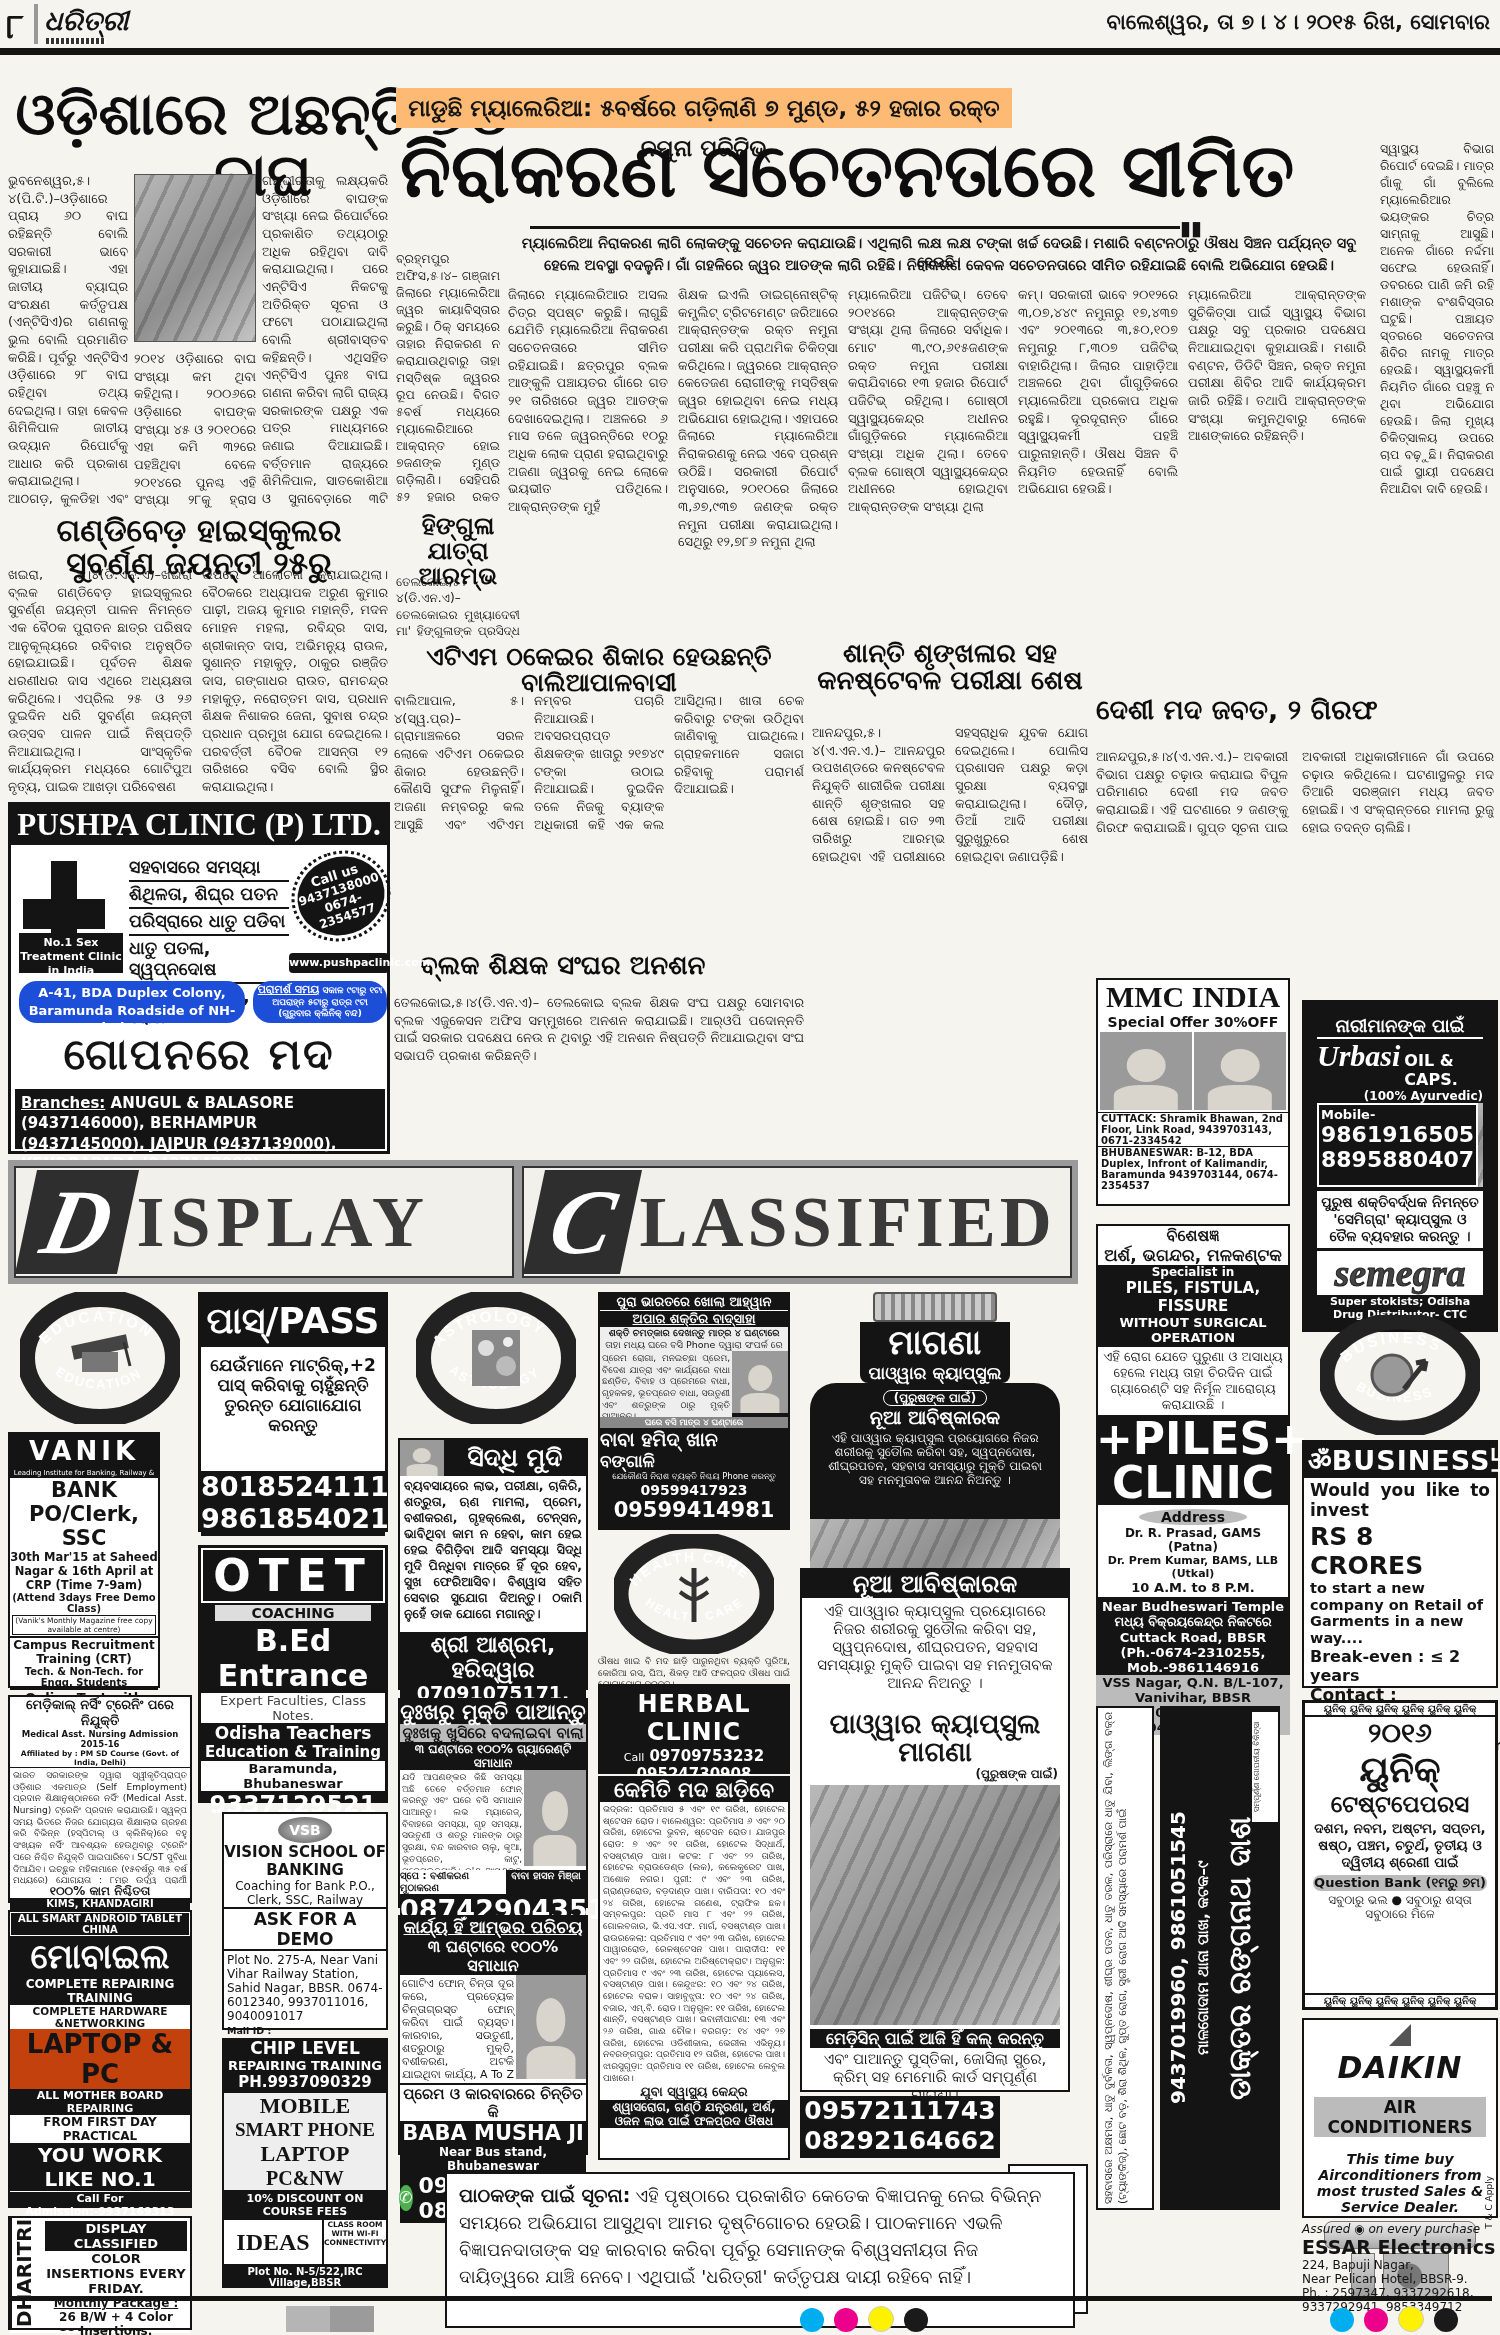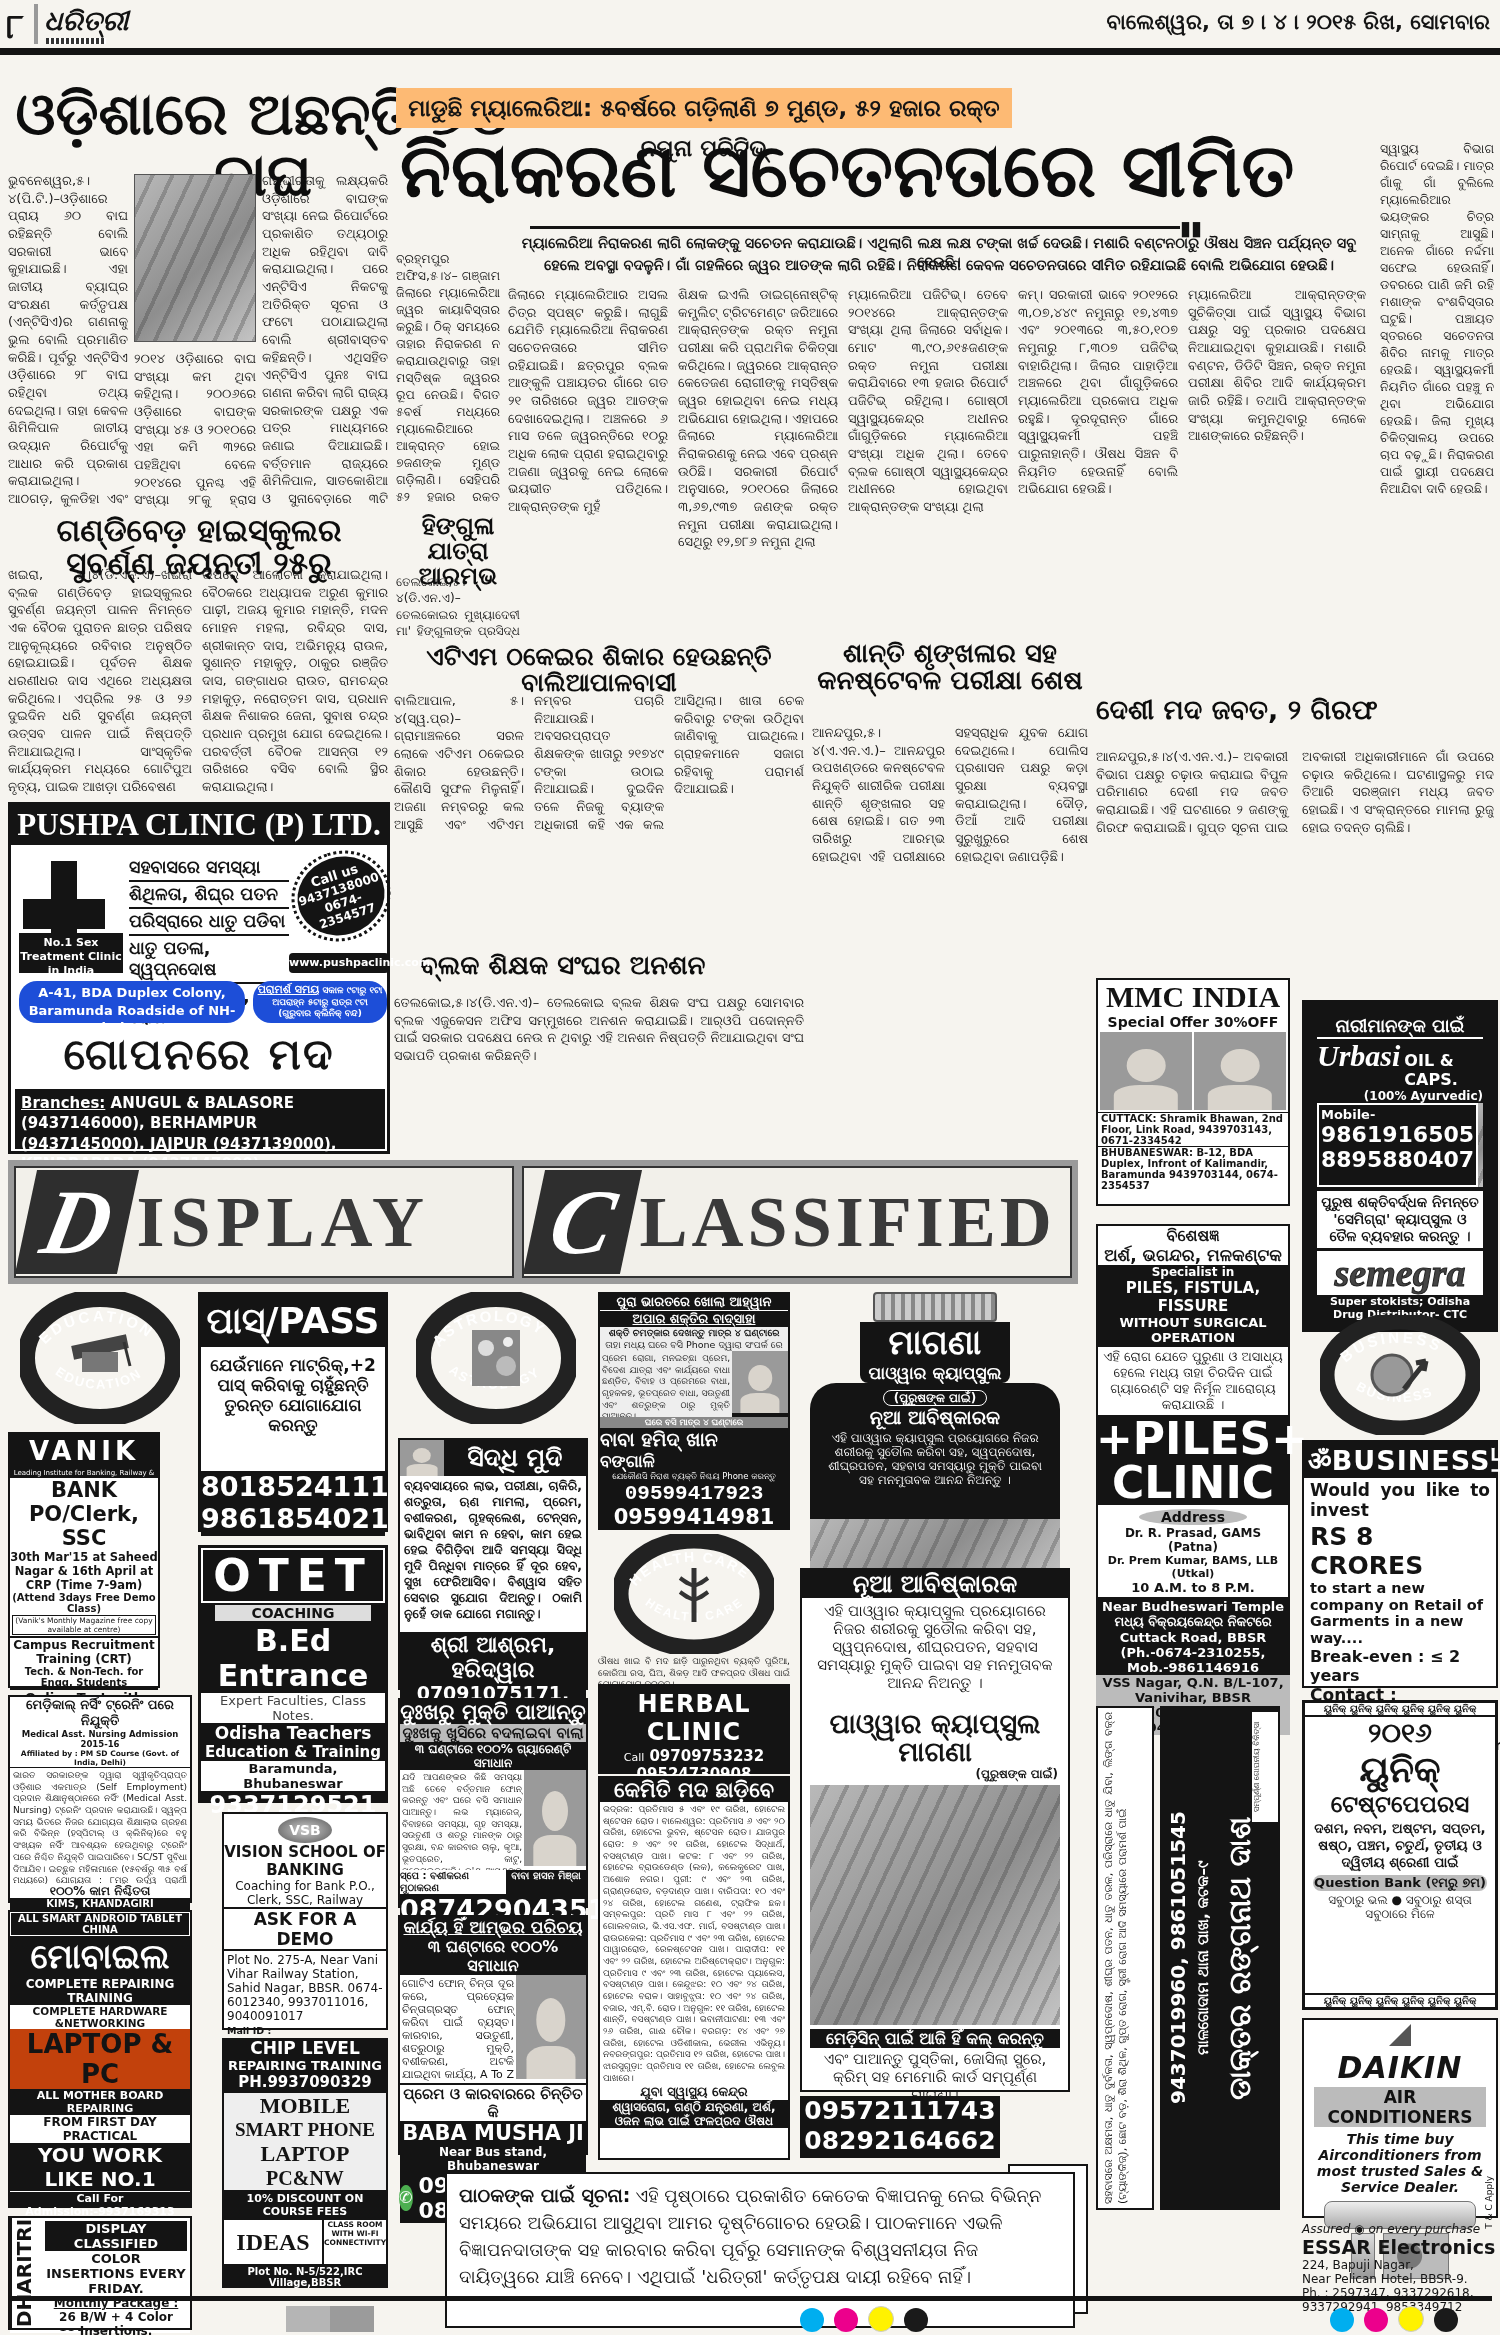--- a/index.html
+++ b/index.html
@@ -317,21 +317,21 @@
       <div class="face" style="width:56px;height:62px;"></div>
     </div>
     <div class="c b" style="font-size:8.5px;background:#888;">ଘରେ ବସି ମାତ୍ର ୪ ଘଣ୍ଟାରେ</div>
     <div style="display:flex;align-items:center;">
       <div style="flex:1;">
         <div class="b" style="font-size:19px;">ବାବା ହମିଦ୍ ଖାନ</div>
         <div class="b" style="font-size:17px;">ବଙ୍ଗାଳି</div>
       </div>
     </div>
     <div class="c" style="font-size:8.5px;">ଯେକୌଣସି ନିରାଶ ବ୍ୟକ୍ତି ନିଶ୍ଚୟ Phone କରନ୍ତୁ</div>
-    <div class="c b" style="font-size:21px;font-family:Liberation Mono, monospace;">09599417923</div>
+    <div class="c b" style="font-size:14px;">09599417923</div>
     <div class="c b" style="font-size:21px;">09599414981</div>
   </div>
 
   <div class="abs" style="left:614px;top:1534px;width:160px;height:120px;">
     <svg width="160" height="120" viewBox="0 0 160 120">
       <ellipse cx="80" cy="60" rx="74" ry="54" fill="none" stroke="#222" stroke-width="17"></ellipse>
       <path id="hc-top" d="M 16,64 A 66,48 0 0 1 144,64" fill="none"></path>
       <path id="hc-bot" d="M 18,54 A 66,50 0 0 0 142,54" fill="none"></path>
       <text font-size="14" font-weight="bold" fill="#fff" letter-spacing="2"><textPath href="#hc-top" startOffset="8%">HEALTH CARE</textPath></text>
       <text font-size="12" font-weight="bold" fill="#fff" letter-spacing="2"><textPath href="#hc-bot" startOffset="14%">HEALTH CARE</textPath></text>
@@ -503,21 +503,21 @@
     <div class="c" style="font-size:12px;">ସବୁଠାରୁ ଭଲ  ●  ସବୁଠାରୁ ଶସ୍ତା</div>
     <div class="c" style="font-size:12px;">ସବୁଠାରେ ମିଳେ</div>
     <div class="c b abs" style="left:0;bottom:0;width:100%;font-size:10px;overflow:hidden;white-space:nowrap;border-top:2px solid #141414;">ୟୁନିକ୍ ୟୁନିକ୍ ୟୁନିକ୍ ୟୁନିକ୍ ୟୁନିକ୍ ୟୁନିକ୍</div>
   </div>
 
   <div class="abs box2" style="left:1302px;top:2018px;width:196px;height:200px;background:#fff;">
     <div style="display:flex;align-items:center;justify-content:center;gap:4px;margin-top:4px;flex-direction:column;">
       <span style="width:0;height:0;border-left:22px solid transparent;border-bottom:22px solid #555;"></span>
       <span class="b" style="font-size:30px;font-style:italic;letter-spacing:1px;">DAIKIN</span>
     </div>
-    <div class="grayband" style="font-size:17px;margin:2px 10px;">AIR CONDITIONERS</div>
+    <div class="grayband" style="font-size:17px;margin:12px 10px;">AIR CONDITIONERS</div>
     <div class="b c" style="font-size:14px;font-style:italic;padding:2px 8px;">This time buy Airconditioners from most trusted Sales &amp; Service Dealer.</div>
     <div style="margin:4px auto;width:150px;height:26px;border-radius:8px;background:linear-gradient(#eee,#aaa);border:1px solid #777;"></div>
     <div style="display:flex;justify-content:center;gap:8px;">
       <div style="width:22px;height:44px;background:linear-gradient(#ddd,#999);border:1px solid #777;"></div>
       <div style="width:64px;height:44px;background:radial-gradient(circle at 40% 50%,#777 12px,#bbb 13px);border:1px solid #777;"></div>
     </div>
     <div class="abs" style="right:2px;bottom:40px;font-size:9px;transform:rotate(-90deg);transform-origin:right bottom;">T &amp; C Apply</div>
   </div>
   <div class="abs" style="left:1302px;top:2222px;width:196px;">
     <div style="font-size:12px;font-style:italic;">

